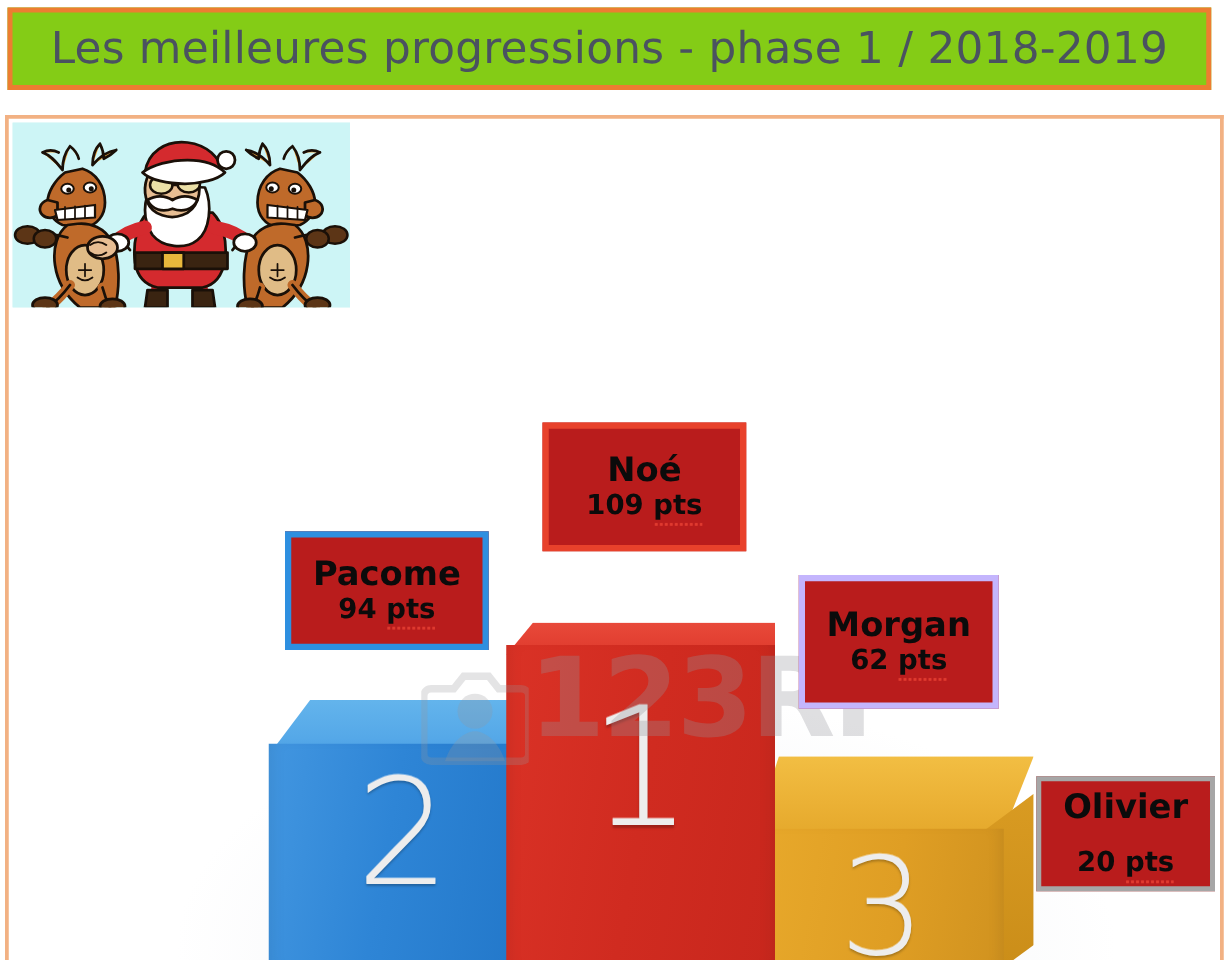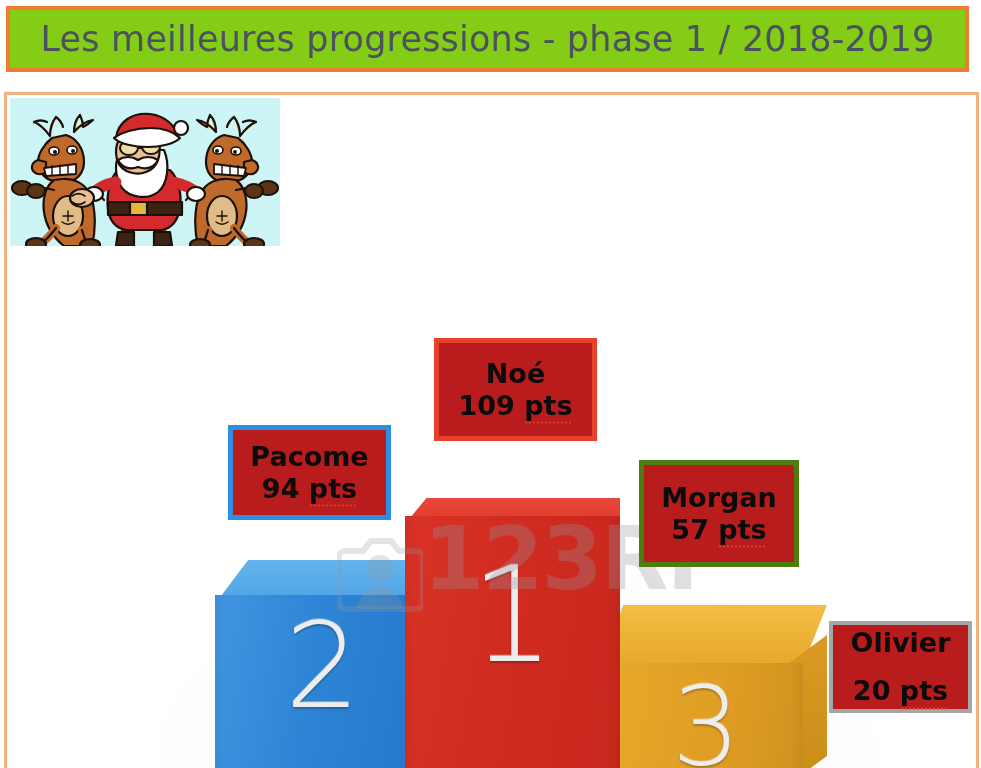--- a/index.html
+++ b/index.html
@@ -151,34 +151,34 @@
     box-sizing: border-box;
     background: #b91c1c;
     display: flex; flex-direction: column;
     align-items: center; justify-content: center;
     font-family: "DejaVu Sans", sans-serif;
     font-weight: bold;
     color: #0B0B0B;
     line-height: 1.18;
   }
   .name-box .nm { font-size: 27px; }
-  .name-box .pt { font-size: 27px; position: relative; white-space: nowrap; }
+  .name-box .pt { font-size: 22px; position: relative; white-space: nowrap; }
   .spell { position: relative; display: inline-block; }
   .spell::after {
     content: "";
     position: absolute; left: 0; right: 0; bottom: -3px; height: 3px;
     background-image: radial-gradient(circle, #E03A2F 1.1px, transparent 1.3px);
     background-size: 4px 4px;
     background-repeat: repeat-x;
     background-position: 0 center;
   }
 
   #box-noe    { left: 427px; top: 243px; width: 163px; height: 103px; border: 5px solid #E8412B; }
   #box-pacome { left: 221px; top: 330px; width: 163px; height: 95px;  border: 5px solid #2E8FE0; }
-  #box-morgan { left: 632px; top: 365px; width: 160px; height: 107px; border: 5px solid #4d7c0f; }
+  #box-morgan { left: 632px; top: 365px; width: 160px; height: 107px; border: 5px solid #c4b5fd; }
   #box-olivier{ left: 822px; top: 526px; width: 143px; height: 92px;  border: 4px solid #A6A6A6; gap: 16px; }
 </style>
 </head>
 <body>
 
 <div id="title-banner">
   <div id="title-text">Les meilleures progressions - phase 1 / 2018-2019</div>
 </div>
 
 <div id="content-frame">
@@ -333,21 +333,21 @@
     <div class="nm">Pacome</div>
     <div class="pt">
       <span>94</span>
       <span class="spell">pts</span>
     </div>
   </div>
 
   <div class="name-box" id="box-morgan">
     <div class="nm">Morgan</div>
     <div class="pt">
-      <span>57</span>
+      <span>62</span>
       <span class="spell">pts</span>
     </div>
   </div>
 
   <div class="name-box" id="box-olivier">
     <div class="nm">Olivier</div>
     <div class="pt">
       <span>20</span>
       <span class="spell">pts</span>
     </div>

